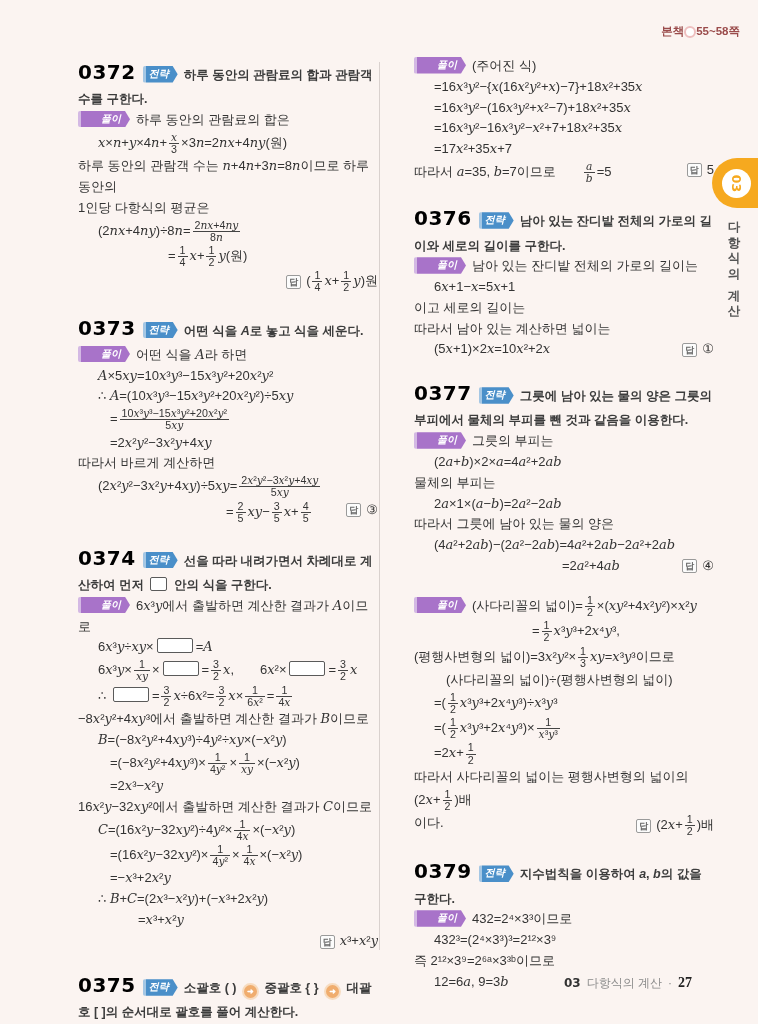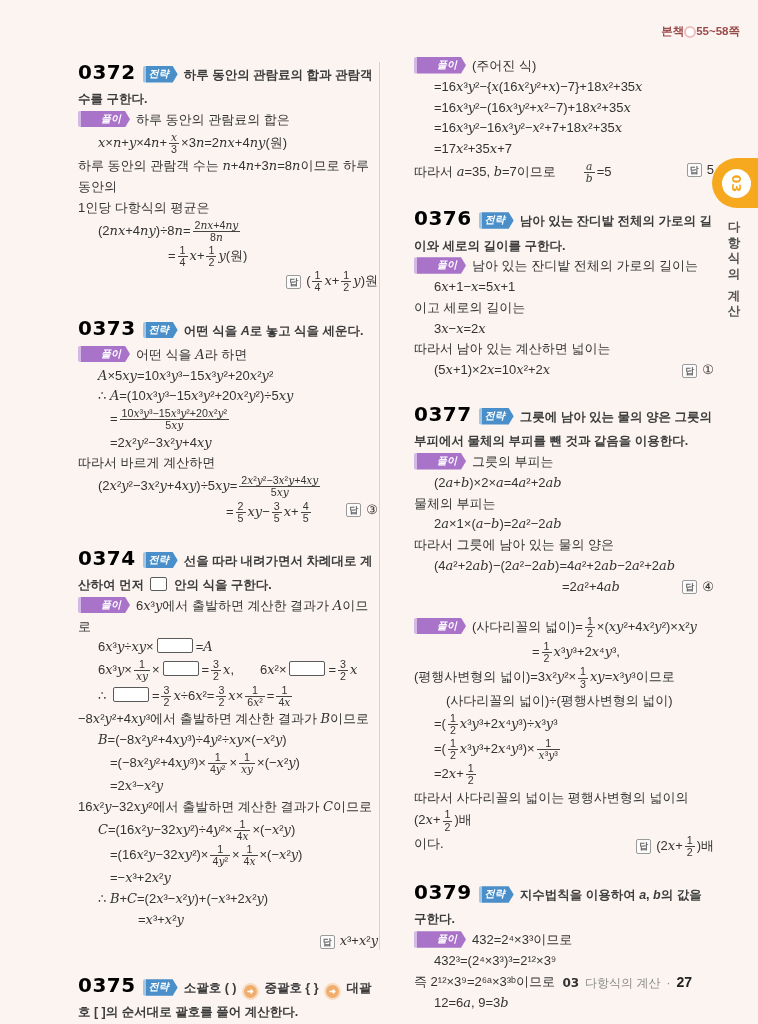--- a/index.html
+++ b/index.html
@@ -46,21 +46,21 @@
   .ans{float:right;display:inline-flex;align-items:center;gap:5px;}
   .ansline{text-align:right;}
   .ansline .ans{float:none;}
   .ans-icon{border:1px solid #9a9a9a;color:#666;background:#fcfcfc;font-size:9px;font-weight:bold;
     padding:0 2px;border-radius:2px;line-height:1.35;display:inline-block;}
   
   .footer{position:absolute;bottom:32px;right:66px;font-size:12px;display:flex;align-items:baseline;gap:6px;}
   .f-no{font-weight:bold;color:#333;font-family:"DejaVu Sans",sans-serif;}
   .f-title{color:#8a8a8a;}
   .f-sep{color:#8a8a8a;}
-  .f-page{font-weight:bold;color:#222;font-size:14px;font-family:Liberation Sans, sans-serif;}
+  .f-page{font-weight:bold;color:#222;font-size:14px;font-family:Liberation Serif, serif;}
 </style>
 </head>
 <body>
 
 <div class="page">
 
   <div class="header">
     <span>본책</span>
     <span class="circ"></span>
     <span>55~58쪽</span>
@@ -139,21 +139,20 @@
           <div class="sol-line i0"><span class="ans">
               <span class="ans-icon">답</span>
               <span>5</span>
             </span>따라서 <i>a</i>=35, <i>b</i>=7이므로  <span class="frac"><span class="fn"><i>a</i></span><span class="fd"><i>b</i></span></span>=5</div>
         </div>
         <div class="problem">
           <div class="prob-head"><span class="prob-no">0376</span><span class="badge strat">전략</span><span>남아 있는 잔디밭 전체의 가로의 길이와 세로의 길이를 구한다.</span></div>
           <div class="sol-line i0"><span class="badge sol">풀이</span>남아 있는 잔디밭 전체의 가로의 길이는</div>
           <div class="sol-line i1">6<i>x</i>+1−<i>x</i>=5<i>x</i>+1</div>
           <div class="sol-line i0">이고 세로의 길이는</div>
-          <div class="sol-line i1">3<i>x</i>−<i>x</i>=2<i>x</i></div>
           <div class="sol-line i0">따라서 남아 있는 계산하면 넓이는</div>
           <div class="sol-line i1"><span class="ans">
               <span class="ans-icon">답</span>
               <span>①</span>
             </span>(5<i>x</i>+1)×2<i>x</i>=10<i>x</i>²+2<i>x</i></div>
         </div>
         <div class="problem">
           <div class="prob-head"><span class="prob-no">0377</span><span class="badge strat">전략</span><span>그릇에 남아 있는 물의 양은 그릇의 부피에서 물체의 부피를 뺀 것과 같음을 이용한다.</span></div>
           <div class="sol-line i0"><span class="badge sol">풀이</span>그릇의 부피는</div>
           <div class="sol-line i1">(2<i>a</i>+<i>b</i>)×2×<i>a</i>=4<i>a</i>²+2<i>ab</i></div>

